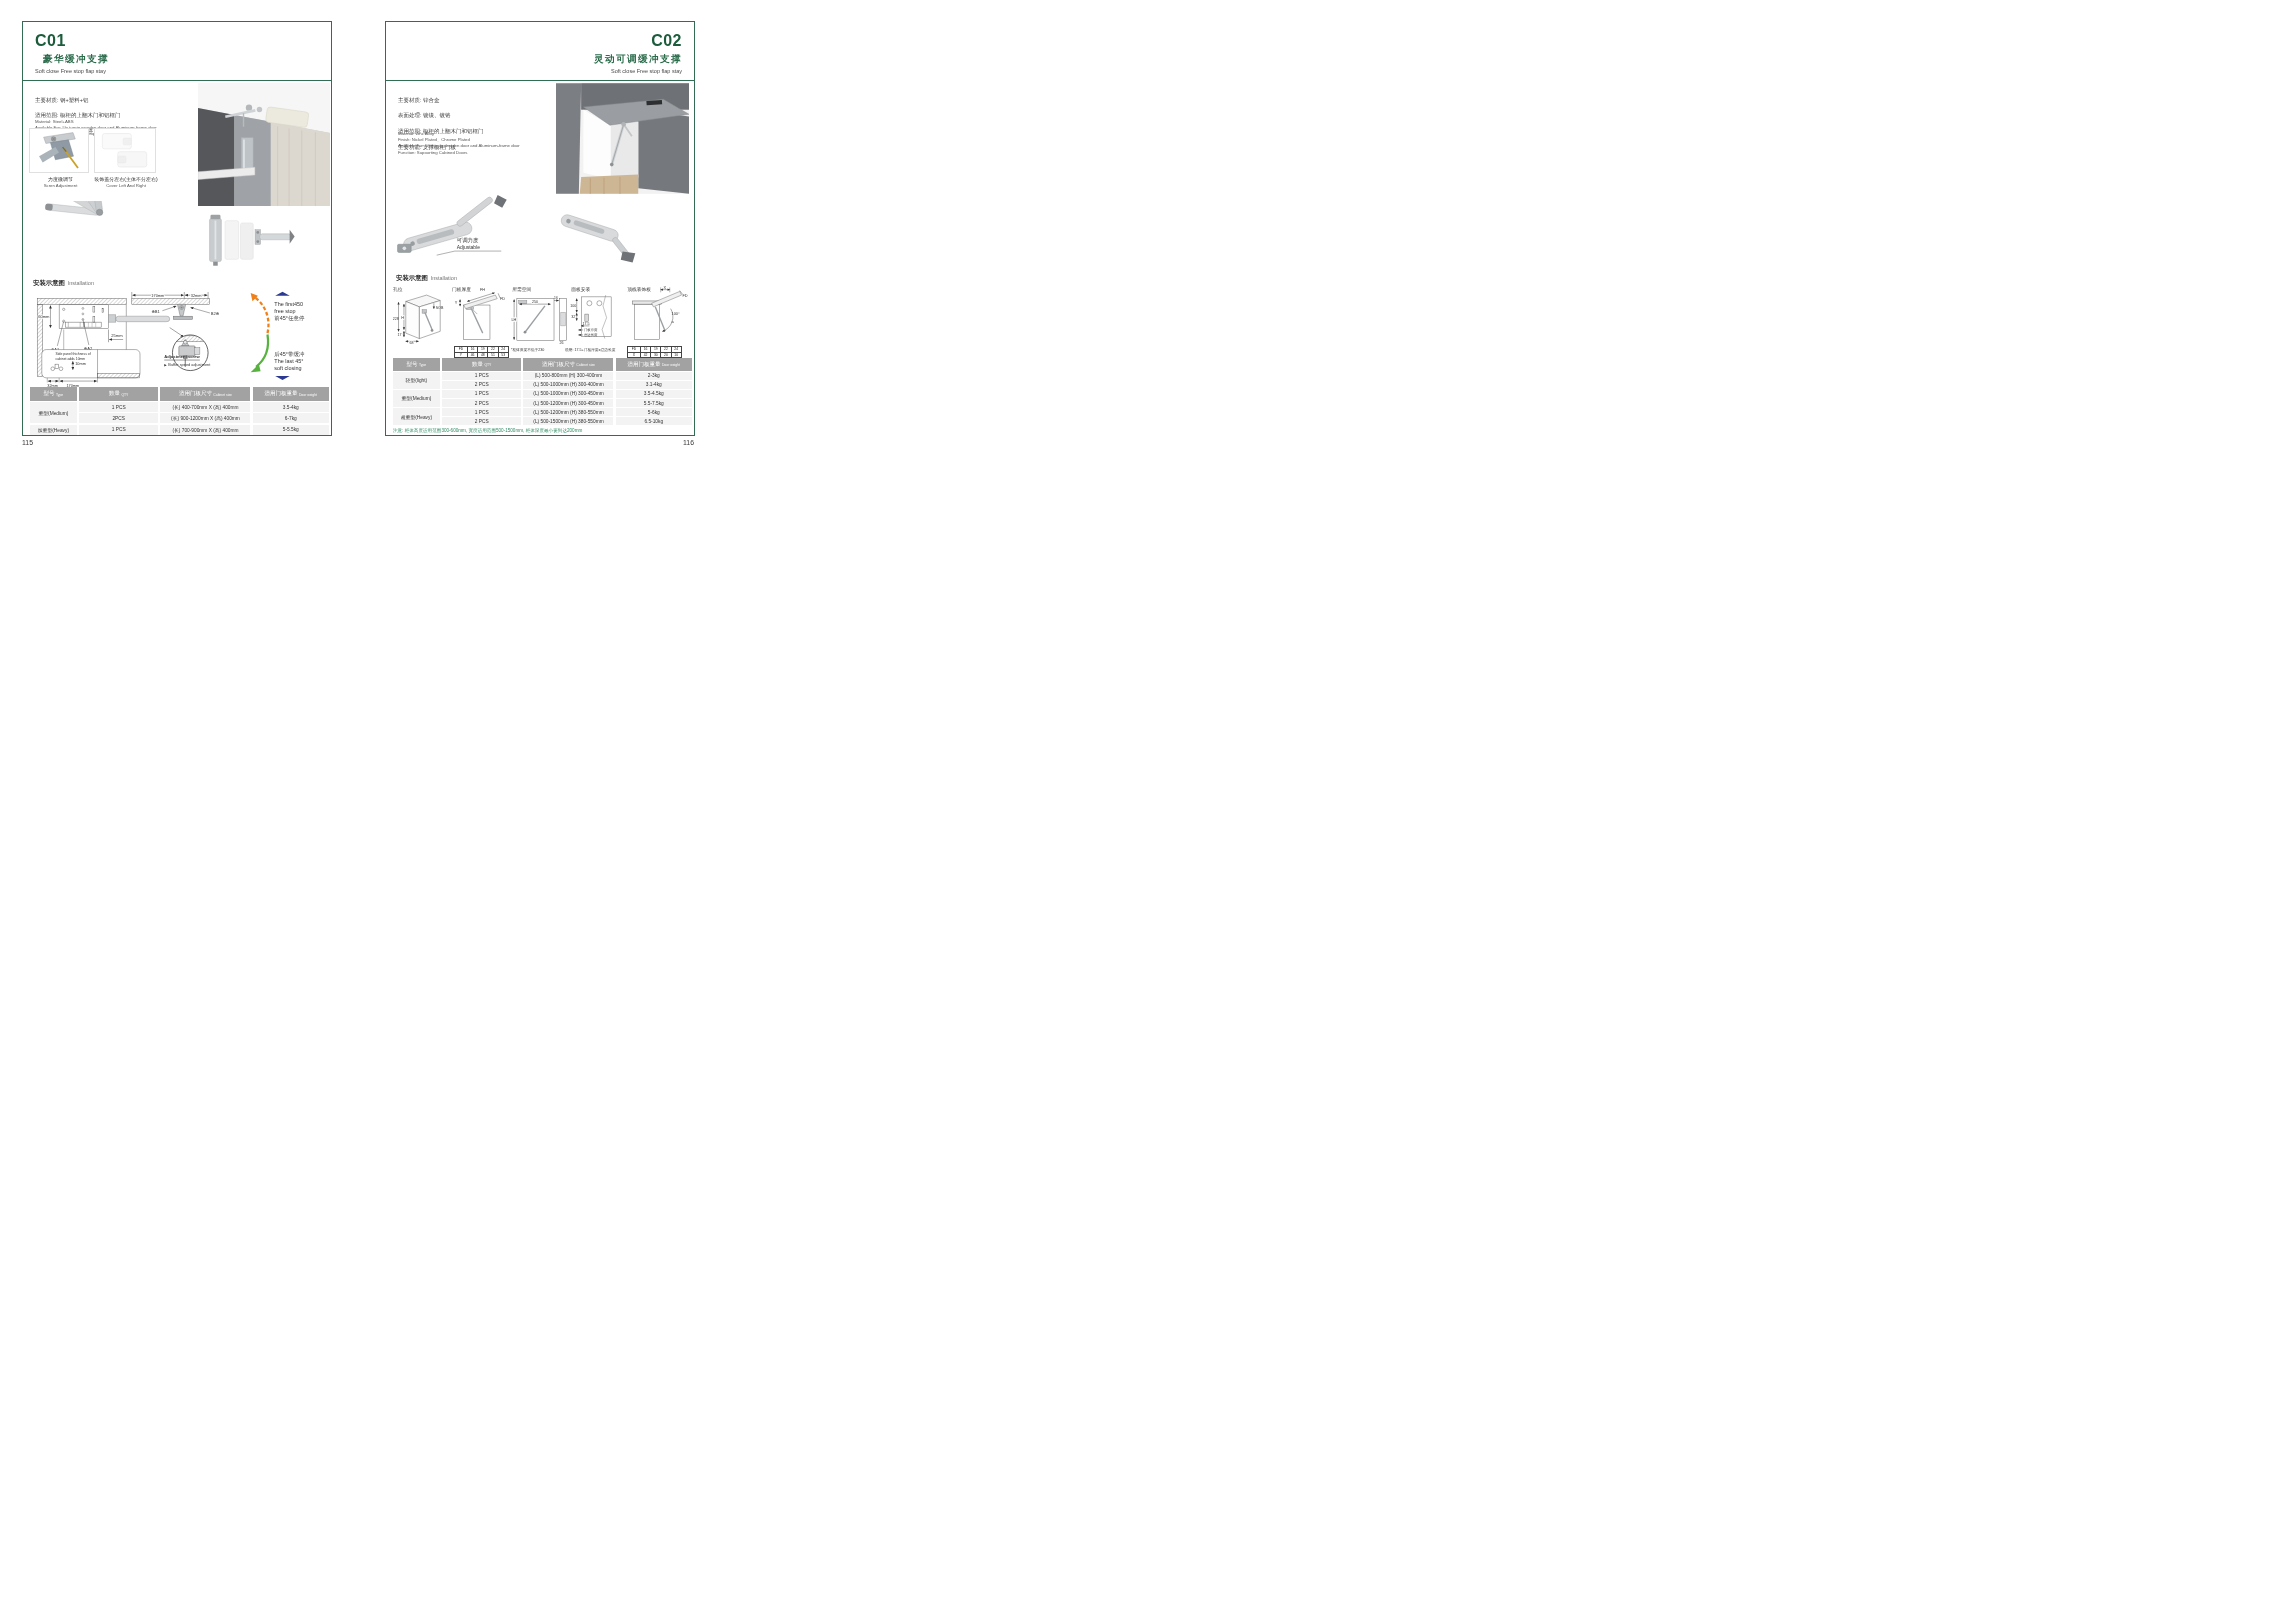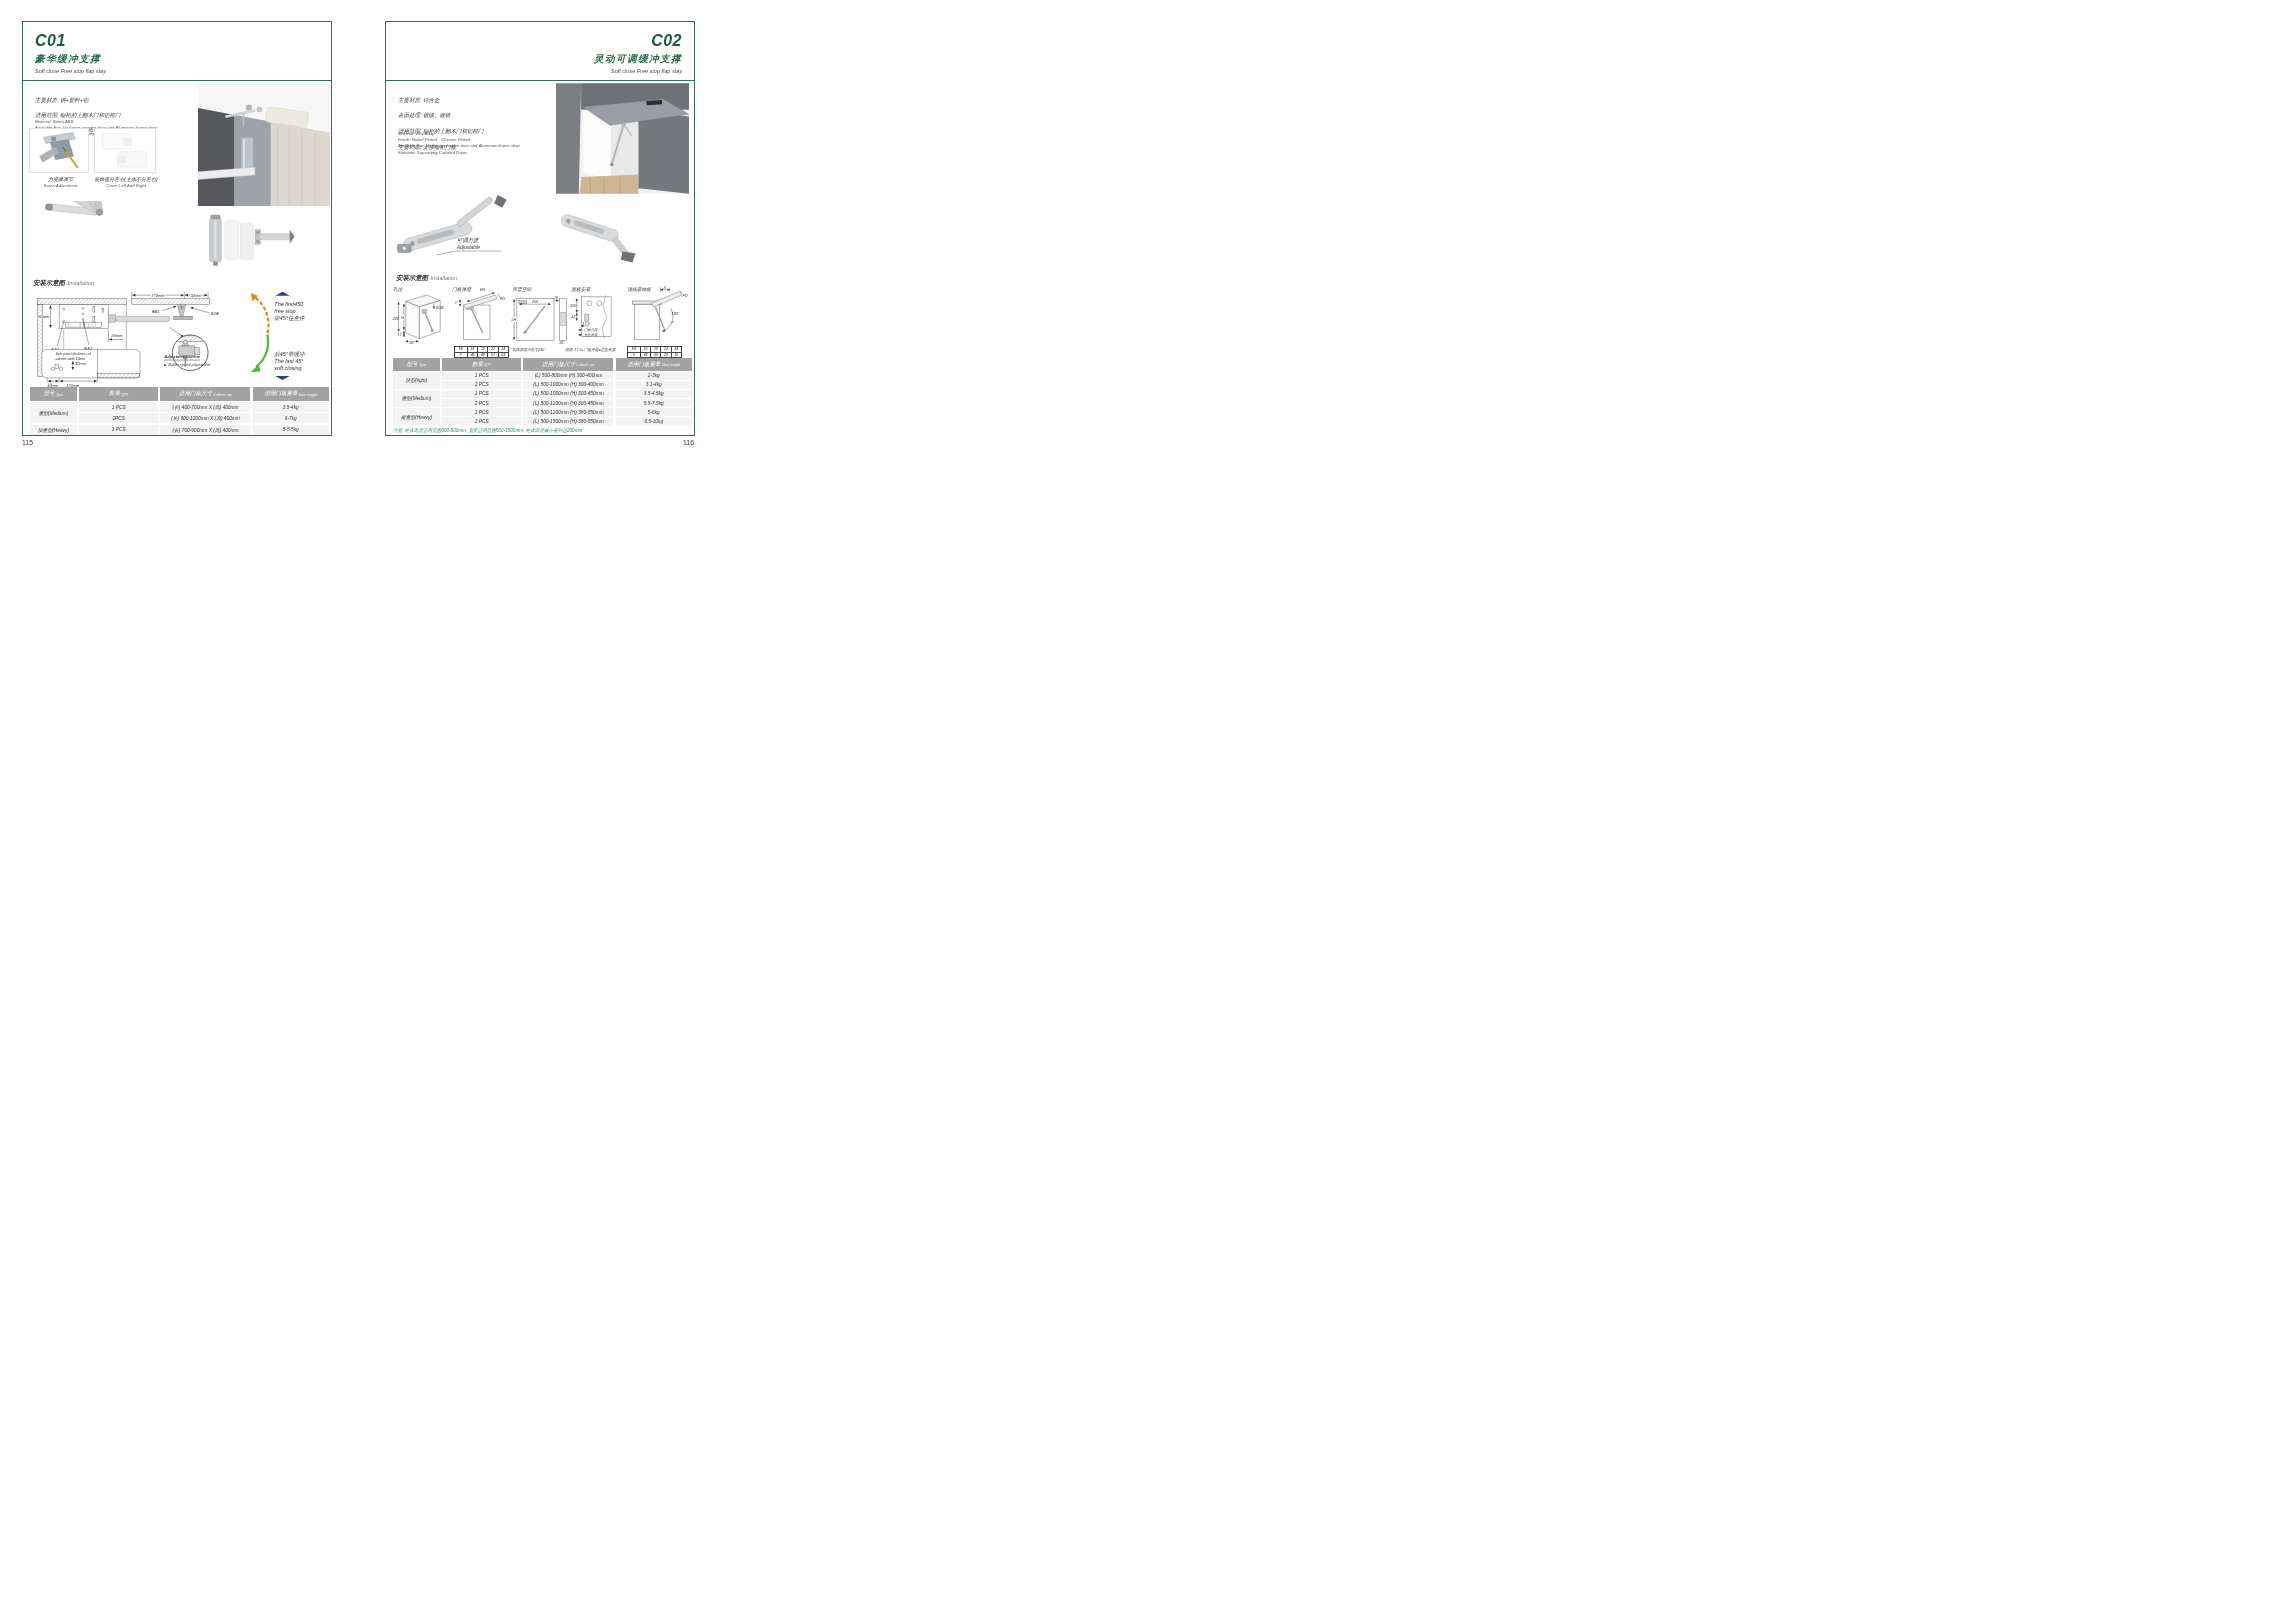--- a/index.html
+++ b/index.html
@@ -1,19 +1,19 @@
 <!DOCTYPE html>
 <html style="font-size:7.3px"><head>
 <meta charset="utf-8">
 <style>
   html,body{margin:0;padding:0;background:#fff;}
   body{font-family:"Liberation Sans","DejaVu Sans",sans-serif;color:#3a3a3a;}
   .page{position:relative;width:709px;height:462px;background:#fff;overflow:hidden;}
   .abs{position:absolute;}
-  .panel{position:absolute;top:21px;width:308px;height:413px;border:0.7px solid #336b54;background:#fff;font-style:italic;}
+  .panel{position:absolute;top:21px;width:308px;height:413px;border:0.7px solid #336b54;background:#fff;}
   #panel-c01{left:22px;}
   #panel-c02{left:385px;width:308px;}
   .hdr-code{position:absolute;top:10px;font-size:16px;font-weight:800;color:#1c5c3c;letter-spacing:0.5px;}
   .hdr-cn{position:absolute;top:31px;font-size:9.6px;font-weight:700;color:#2a6b4a;letter-spacing:1.4px;}
   .hdr-en{position:absolute;top:46px;font-size:5.5px;color:#4a4a4a;}
   .hdr-line{position:absolute;left:0;right:0;top:58px;height:0.9px;background:#2f6e53;}
   .specs-cn{position:absolute;left:12px;top:67px;font-size:5.5px;line-height:7.8px;color:#3f3f3f;white-space:pre-line;}
   .specs-en{position:absolute;left:12px;font-size:4.3px;line-height:6.2px;color:#555;}
   .feature{position:absolute;width:64px;text-align:center;}
   .feature .frame{border:0.5px solid #e0e0e0;background:#fff;}
@@ -37,21 +37,21 @@
   .dnote{position:absolute;font-size:3.7px;color:#333;white-space:nowrap;}
   .pagenum{position:absolute;top:439px;font-size:6.9px;color:#3a3a3a;}
 </style>
 </head>
 <body>
 
 <div class="page">
 
   <section class="panel" id="panel-c01">
     <div class="hdr-code" style="left:12px;">C01</div>
-    <div class="hdr-cn" style="left:12px;">豪华缓冲支撑</div>
+    <div class="hdr-cn" style="left:20px;">豪华缓冲支撑</div>
     <div class="hdr-en" style="left:12px;">Soft close Free stop flap stay</div>
     <div class="hdr-line"></div>
 
     <div class="specs-cn">
       <div>主要材质: 钢+塑料+铝</div>
       <div>适用范围: 橱柜的上翻木门和铝框门</div>
       <div>主要功能: 缓冲、任意停</div>
     </div>
     <div class="specs-en" style="top:97px;">
       <div>Material: Steel+ABS</div>

